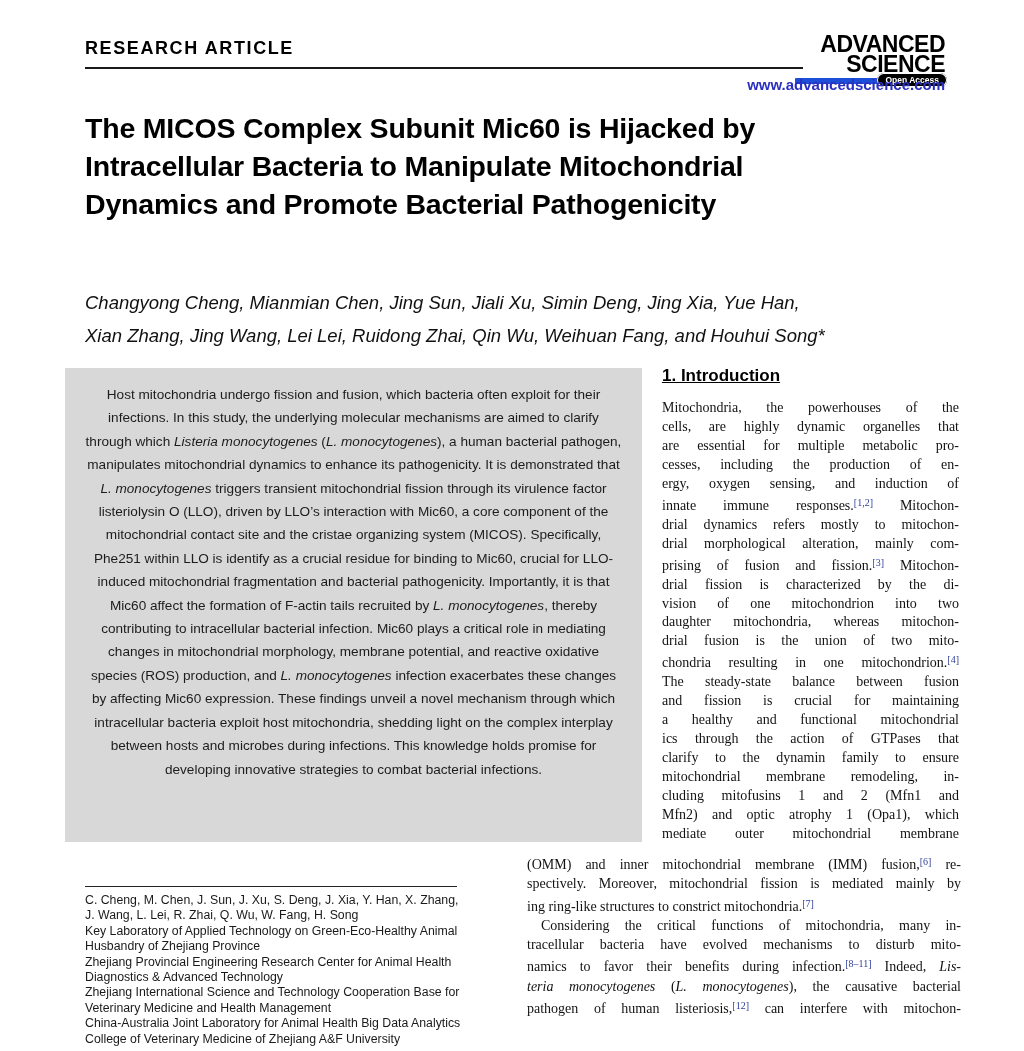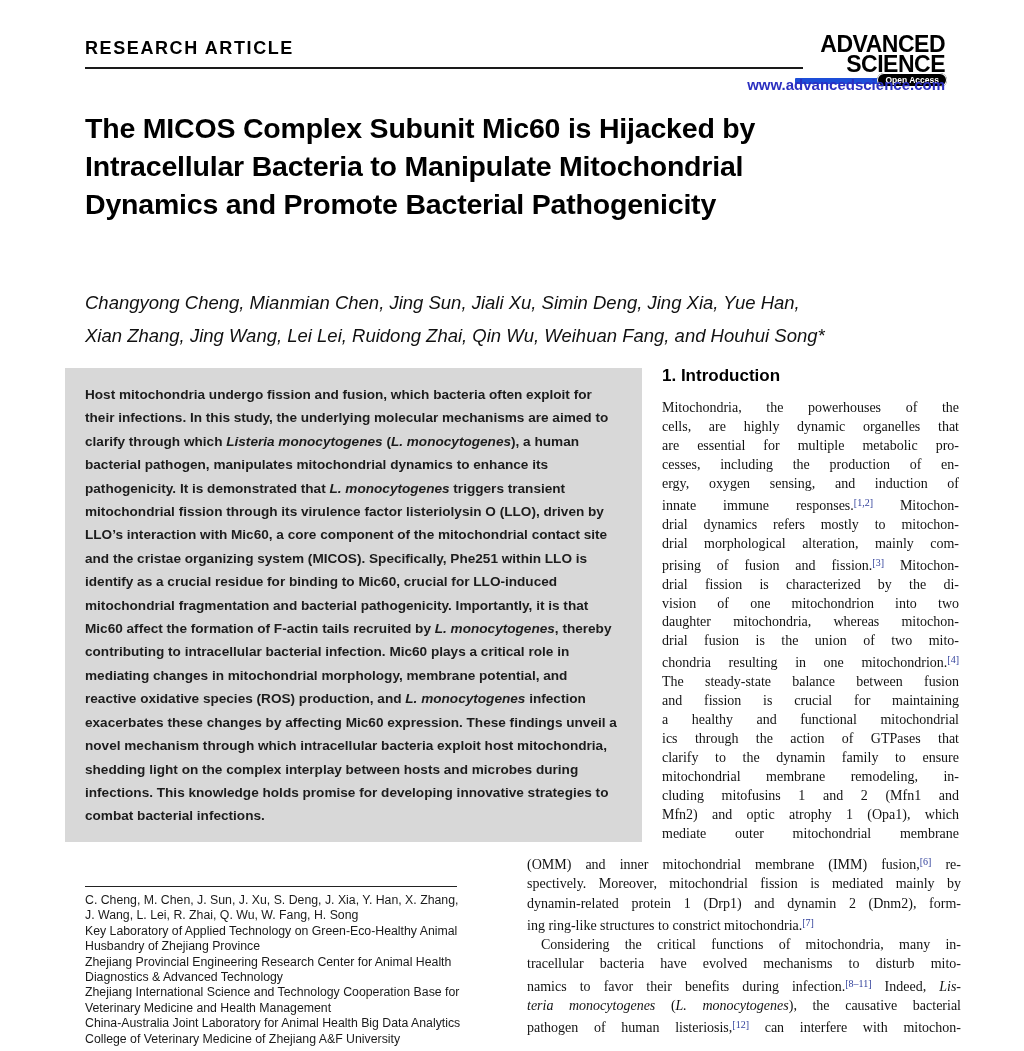--- a/index.html
+++ b/index.html
@@ -42,25 +42,25 @@
   .authors{
     position:absolute;left:85px;top:254px;width:860px;font-size:18.5px;font-style:italic;
     line-height:33px;color:#111;margin-top:32px;
   }
   
   .abstract-panel{
     position:absolute;left:65px;top:368px;width:577px;height:474px;
     background:var(--absbg);box-sizing:border-box;padding:15px 20px 0 20px;
   }
   .abstract-text{
-    font-size:13.6px;font-weight:700;line-height:23.4px;color:#1c1c1c;text-align:left;
+    font-size:13.6px;font-weight:400;line-height:23.4px;color:#1c1c1c;text-align:center;
   }
   
   .intro-heading{
-    position:absolute;left:662px;top:366px;font-size:17px;font-weight:700;color:#000;
+    position:absolute;left:662px;top:366px;font-size:17px;font-weight:700;color:#000;text-decoration:underline;
   }
   .intro-narrow{
     position:absolute;left:662px;top:399px;width:297px;
     font-family:"Liberation Serif",serif;font-size:14px;line-height:18.95px;color:#121212;
   }
   .intro-wide{
     position:absolute;left:527px;top:852px;width:434px;
     font-family:"Liberation Serif",serif;font-size:14px;line-height:19.3px;color:#121212;
   }
   .just .tl{text-align:justify;text-align-last:justify;}
@@ -131,21 +131,20 @@
       <div class="tl">ics through the action of GTPases that</div>
       <div class="tl">clarify to the dynamin family to ensure</div>
       <div class="tl">mitochondrial membrane remodeling, in-</div>
       <div class="tl">cluding mitofusins 1 and 2 (Mfn1 and</div>
       <div class="tl">Mfn2) and optic atrophy 1 (Opa1), which</div>
       <div class="tl">mediate outer mitochondrial membrane</div>
     </div>
   <div class="intro-wide just">
       <div class="tl"><span>(OMM) and inner mitochondrial membrane (IMM) fusion,</span><span class="sup">[6]</span><span> re-</span></div>
       <div class="tl">spectively. Moreover, mitochondrial fission is mediated mainly by</div>
-      <div class="tl">dynamin-related protein 1 (Drp1) and dynamin 2 (Dnm2), form-</div>
       <div class="tl end"><span>ing ring-like structures to constrict mitochondria.</span><span class="sup">[7]</span></div>
       <div class="tl ind"><span>Considering the critical functions of mitochondria, many in-</span></div>
       <div class="tl">tracellular bacteria have evolved mechanisms to disturb mito-</div>
       <div class="tl"><span>namics to favor their benefits during infection.</span><span class="sup">[8–11]</span><span> Indeed, </span><span class="i">Lis-</span></div>
       <div class="tl"><span class="i">teria monocytogenes</span><span> (</span><span class="i">L. monocytogenes</span><span>), the causative bacterial</span></div>
       <div class="tl"><span>pathogen of human listeriosis,</span><span class="sup">[12]</span><span> can interfere with mitochon-</span></div>
     </div>
 
   <div class="footnote-rule"></div>
   <div class="footnote">

